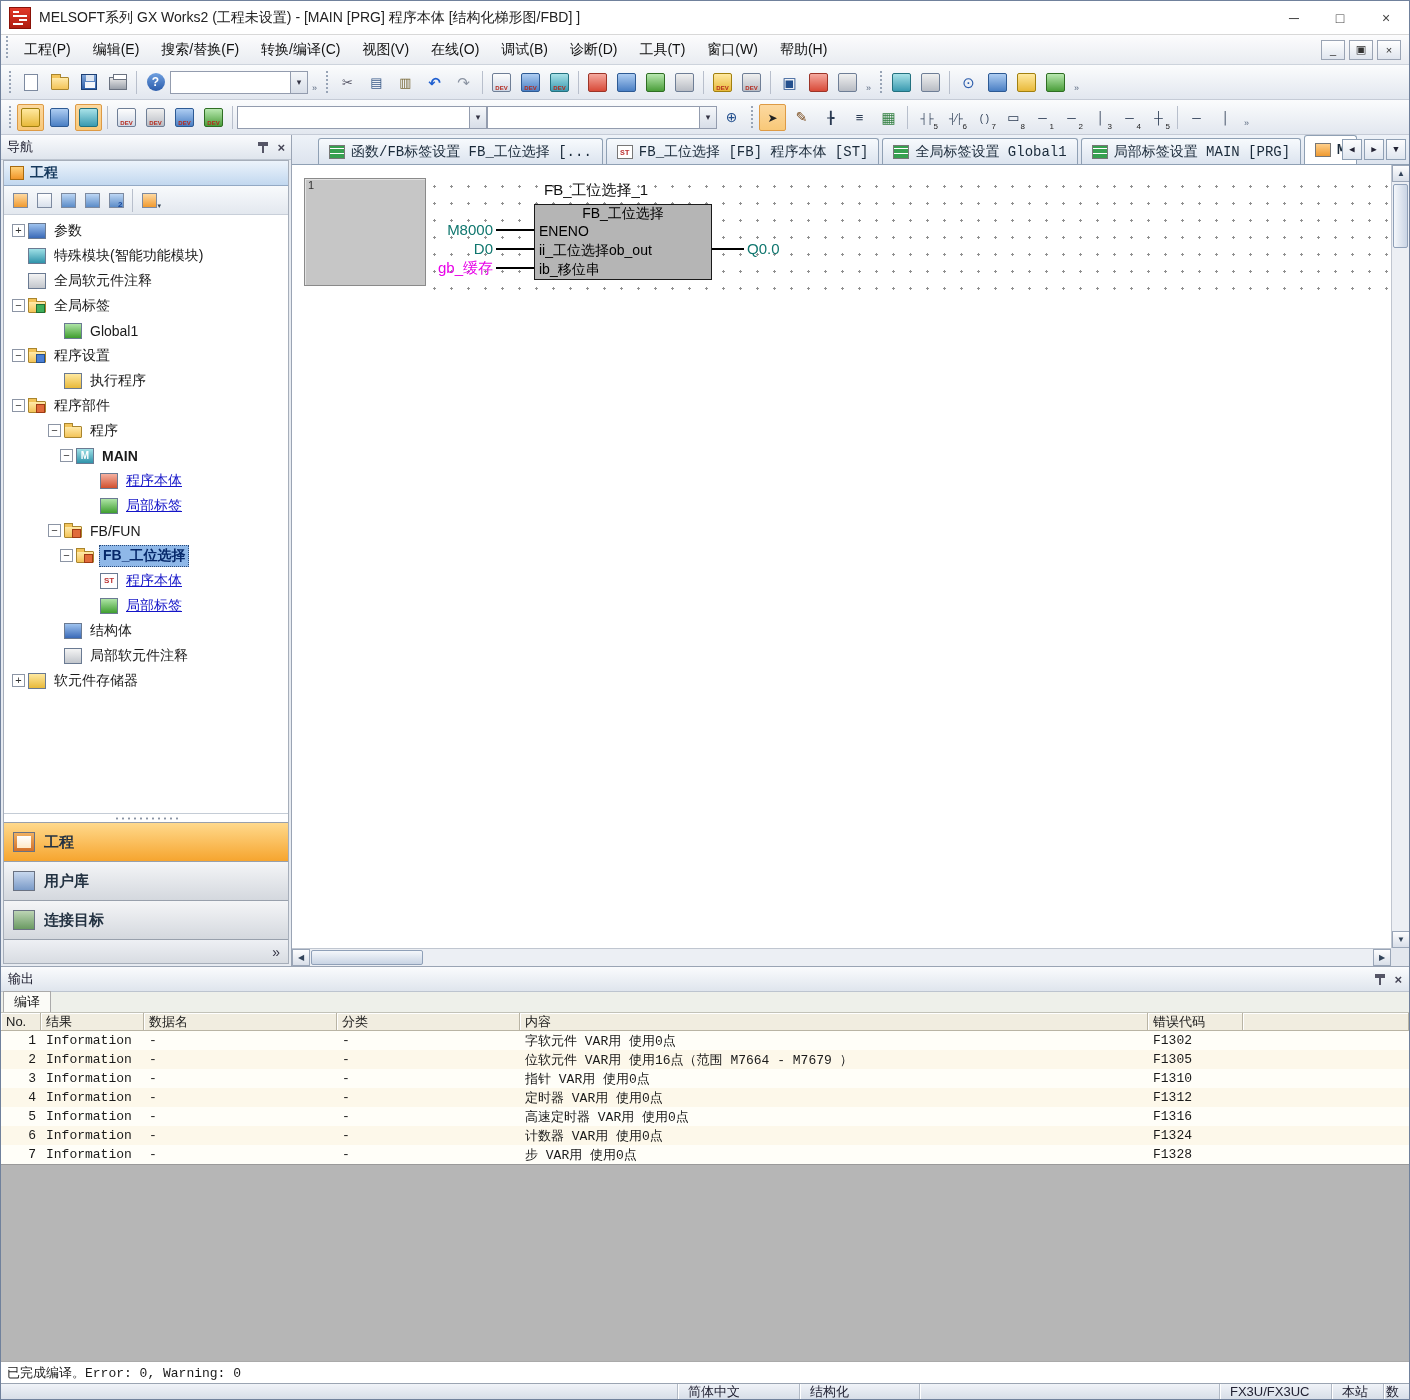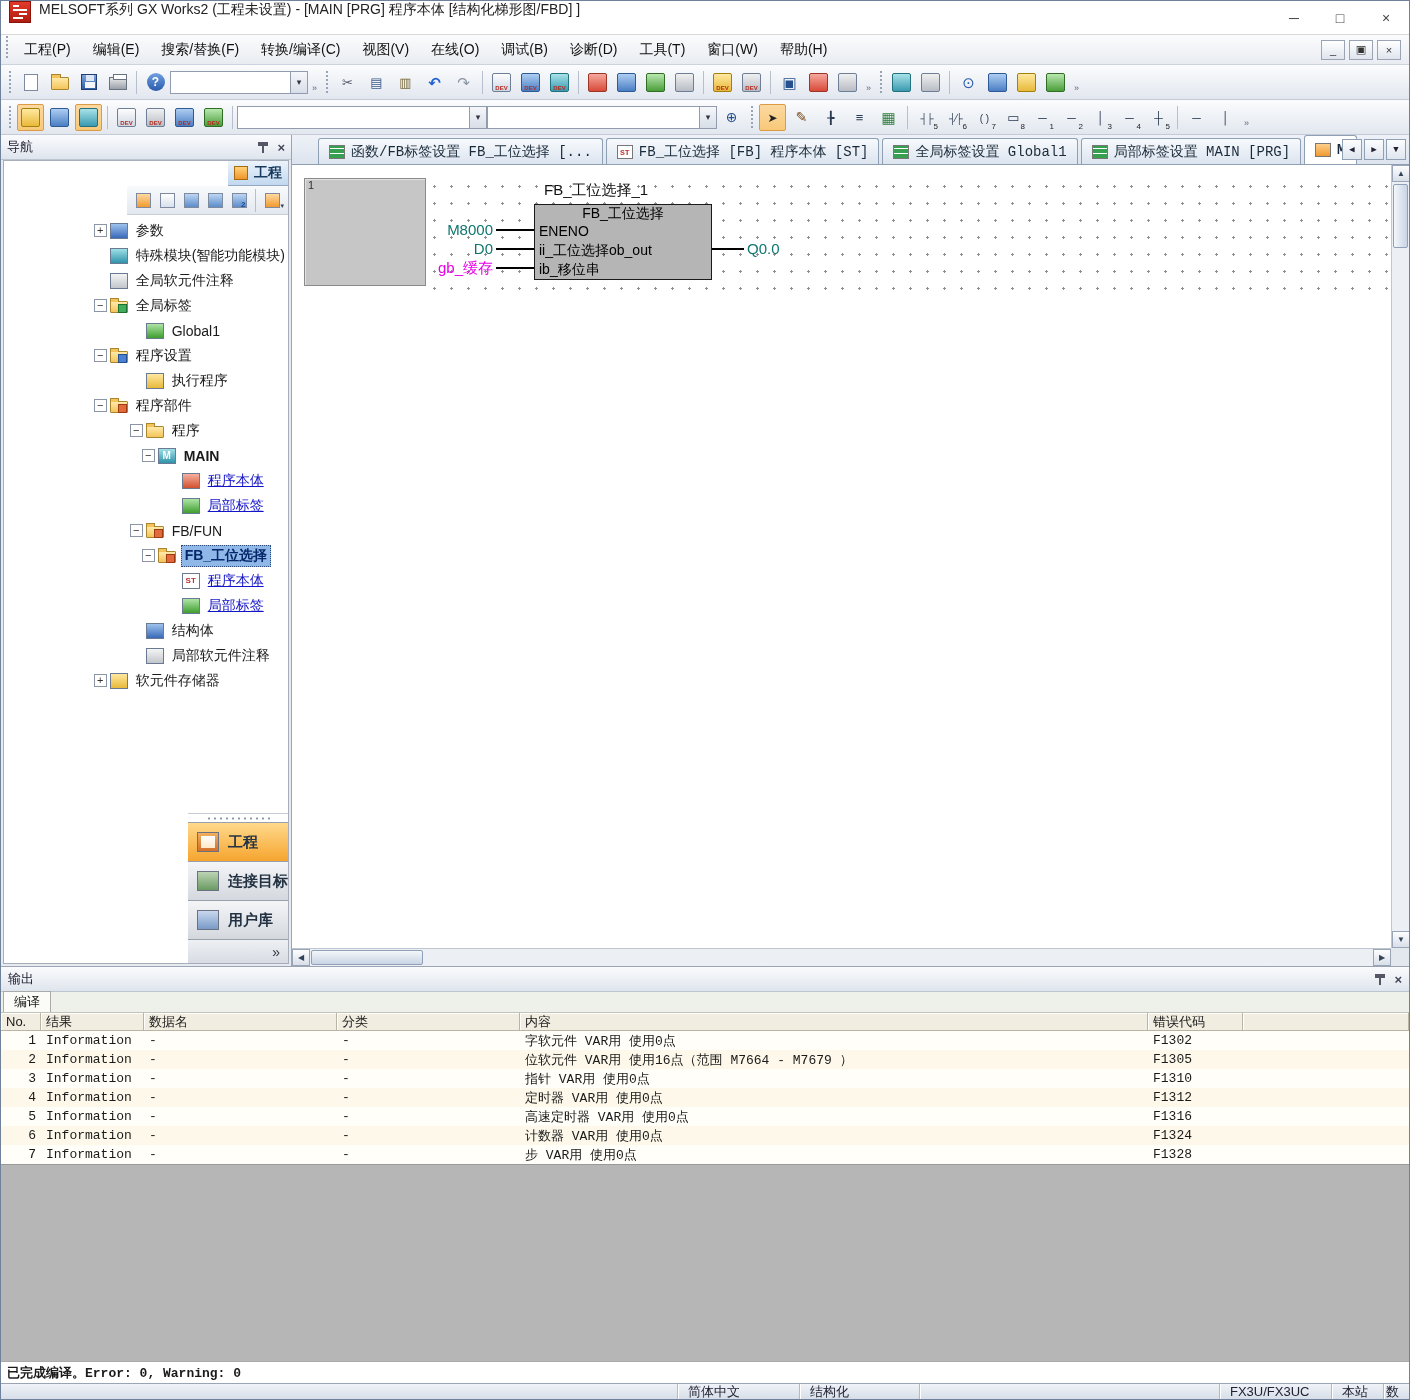--- a/index.html
+++ b/index.html
@@ -1,20 +1,20 @@
 <!DOCTYPE html>
 <html><head>
 <meta charset="utf-8">
 <style>
   *{margin:0;padding:0;box-sizing:border-box;}
   html,body{width:1410px;height:1400px;overflow:hidden;font-family:"Liberation Sans","DejaVu Sans",sans-serif;font-size:14px;color:#1a1a1a;background:#fff;}
   .app{width:1410px;height:1400px;display:flex;flex-direction:column;border:1px solid #70819c;background:#e7ebf2;}
 
   
-  .titlebar{height:34px;background:#fff;display:flex;align-items:flex-start;border-bottom:1px solid #d8d8d8;flex:0 0 auto;}
+  .titlebar{height:34px;background:#fff;display:flex;align-items:center;border-bottom:1px solid #d8d8d8;flex:0 0 auto;}
   .appicon{width:22px;height:22px;margin:0 8px 0 8px;background:linear-gradient(#e23a2a,#b01d10);border:1px solid #8a1208;position:relative;}
   .appicon::before{content:"";position:absolute;left:3px;top:3px;width:14px;height:14px;background:
      linear-gradient(#fff,#fff) 0 0/6px 2px no-repeat,
      linear-gradient(#fff,#fff) 0 4px/14px 2px no-repeat,
      linear-gradient(#fff,#fff) 6px 8px/8px 2px no-repeat,
      linear-gradient(#fff,#fff) 0 12px/10px 2px no-repeat;}
   .title-text{font-size:14px;color:#222;white-space:nowrap;overflow:hidden;}
   .win-controls{margin-left:auto;display:flex;height:100%;}
   .win-btn{width:46px;height:100%;display:flex;align-items:center;justify-content:center;color:#444;font-size:14px;}
 
@@ -83,21 +83,21 @@
 
   
   .nav{width:291px;flex:0 0 291px;background:#e7ebf1;border-right:1px solid #9aa4b4;display:flex;flex-direction:column;}
   .nav-titlebar{height:25px;display:flex;align-items:center;background:linear-gradient(#fafbfd,#dfe5ed);border-bottom:1px solid #bcc4cf;padding:0 6px;flex:0 0 auto;}
   .nav-title{font-size:13px;color:#223;}
   .nav-title-ctrl{margin-left:auto;display:flex;align-items:center;gap:8px;}
   .pin-icon{width:12px;height:12px;position:relative;display:inline-block;}
   .pin-icon::before{content:"";position:absolute;left:5px;top:4px;width:2px;height:8px;background:#556;}
   .pin-icon::after{content:"";position:absolute;left:1px;top:1px;width:10px;height:4px;background:#556;}
   .x-glyph{font-size:13px;color:#445;font-weight:bold;line-height:1;}
-  .nav-body{flex:1;min-height:0;margin:0 2px 2px 2px;background:#fff;border:1px solid #a6aeba;display:flex;flex-direction:column;align-items:flex-end;}
+  .nav-body{flex:1;min-height:0;margin:0 2px 2px 2px;background:#fff;border:1px solid #a6aeba;display:flex;flex-direction:column;}
   .nav-section{height:25px;flex:0 0 auto;background:linear-gradient(#ecf3fb,#c2d8ef);border-bottom:1px solid #93a9c4;display:flex;align-items:center;gap:6px;padding:0 6px;font-weight:bold;color:#173a5e;font-size:14px;}
   .nav-sec-icon{width:14px;height:14px;background:linear-gradient(#ffd27a,#f0962a);border:1px solid #a86a10;}
   .nav-toolbar{height:29px;flex:0 0 auto;background:linear-gradient(#f8fafc,#e3e8ef);border-bottom:1px solid #c8cfd9;display:flex;align-items:center;padding:0 4px;}
   .ntb{width:24px;height:24px;display:flex;align-items:center;justify-content:center;border:1px solid transparent;border-radius:2px;position:relative;}
   .mini{width:15px;height:15px;border:1px solid #7d8aa0;background:linear-gradient(#fff,#d8e0ec);position:relative;}
   .mini.m-orange{background:linear-gradient(#ffd9a0,#f09a30);}
   .mini.m-blue{background:linear-gradient(#bcd6f4,#5c8cc8);}
   .mini.m-num2::after{content:"2";position:absolute;right:0;bottom:-2px;font-size:8px;color:#1a4a9e;font-weight:bold;}
   .ntb .dd{position:absolute;right:-1px;bottom:1px;font-size:7px;color:#345;}
 
@@ -184,21 +184,21 @@
   .out-tabrow{height:21px;flex:0 0 auto;background:#eef0ea;border-bottom:1px solid #c2c2b8;display:flex;align-items:flex-end;padding-left:2px;}
   .out-tab{font-size:13px;padding:1px 10px;border:1px solid #aaa;border-bottom:none;background:#fbfbf7;}
   .otable{flex:0 0 auto;}
   .orow{display:grid;grid-template-columns:40px 103px 193px 183px 628px 95px 1fr;height:19px;font-family:"Liberation Mono","DejaVu Sans Mono",monospace;font-size:13px;align-items:center;background:#fffef8;}
   .orow:nth-child(odd){background:#fdf8ea;}
   .orow.ohead{height:18px;background:#f1ede0;font-family:"Liberation Sans","DejaVu Sans",sans-serif;font-size:13px;}
   .orow.ohead .ocell{border-right:1px solid #b9b4a4;border-bottom:1px solid #b9b4a4;box-shadow:inset 1px 1px 0 #fff;}
   .ocell{padding:0 5px;overflow:hidden;white-space:nowrap;height:100%;display:flex;align-items:center;}
   .ocell.num{justify-content:flex-end;}
   .out-gray{flex:1;background:#b6b6b6;border-top:1px solid #9a9a9a;}
-  .out-status{height:22px;flex:0 0 auto;background:#fff;border-top:1px solid #aaa;display:flex;align-items:center;padding-left:6px;font-family:"Liberation Mono","DejaVu Sans Mono",monospace;font-size:13px;font-weight:bold;}
+  .out-status{height:22px;flex:0 0 auto;background:#fff;border-top:1px solid #aaa;display:flex;align-items:center;padding-left:6px;font-family:"Liberation Mono","DejaVu Sans Mono",monospace;font-size:13px;}
 
   
   .statusbar{height:16px;flex:0 0 auto;background:linear-gradient(#f0f3f8,#d7dee8);border-top:1px solid #9aa4b2;display:flex;align-items:stretch;font-size:13px;color:#223;}
   .scell{display:flex;align-items:center;padding:0 10px;border-left:1px solid #b2bac6;box-shadow:inset 1px 0 0 #fff;white-space:nowrap;overflow:hidden;}
   .sspacer{flex:1;}
   .sfix{flex:0 0 auto;}
 </style>
 </head>
 <body>
 
@@ -563,26 +563,26 @@
           </div>
         </div>
 
         <div class="nav-bottom">
           <div class="drag-dots"></div>
           <div class="vbtn active">
             <span class="vic v-proj"></span>
             <span>工程</span>
           </div>
           <div class="vbtn">
+            <span class="vic v-lib"></span>
+            <span>用户库</span>
+          </div>
+          <div class="vbtn">
             <span class="vic v-conn"></span>
             <span>连接目标</span>
-          </div>
-          <div class="vbtn">
-            <span class="vic v-lib"></span>
-            <span>用户库</span>
           </div>
           <div class="chevron-row">
             <span>»</span>
           </div>
         </div>
       </div>
     </div>
 
     <div class="editor">
       <div class="tabbar">

